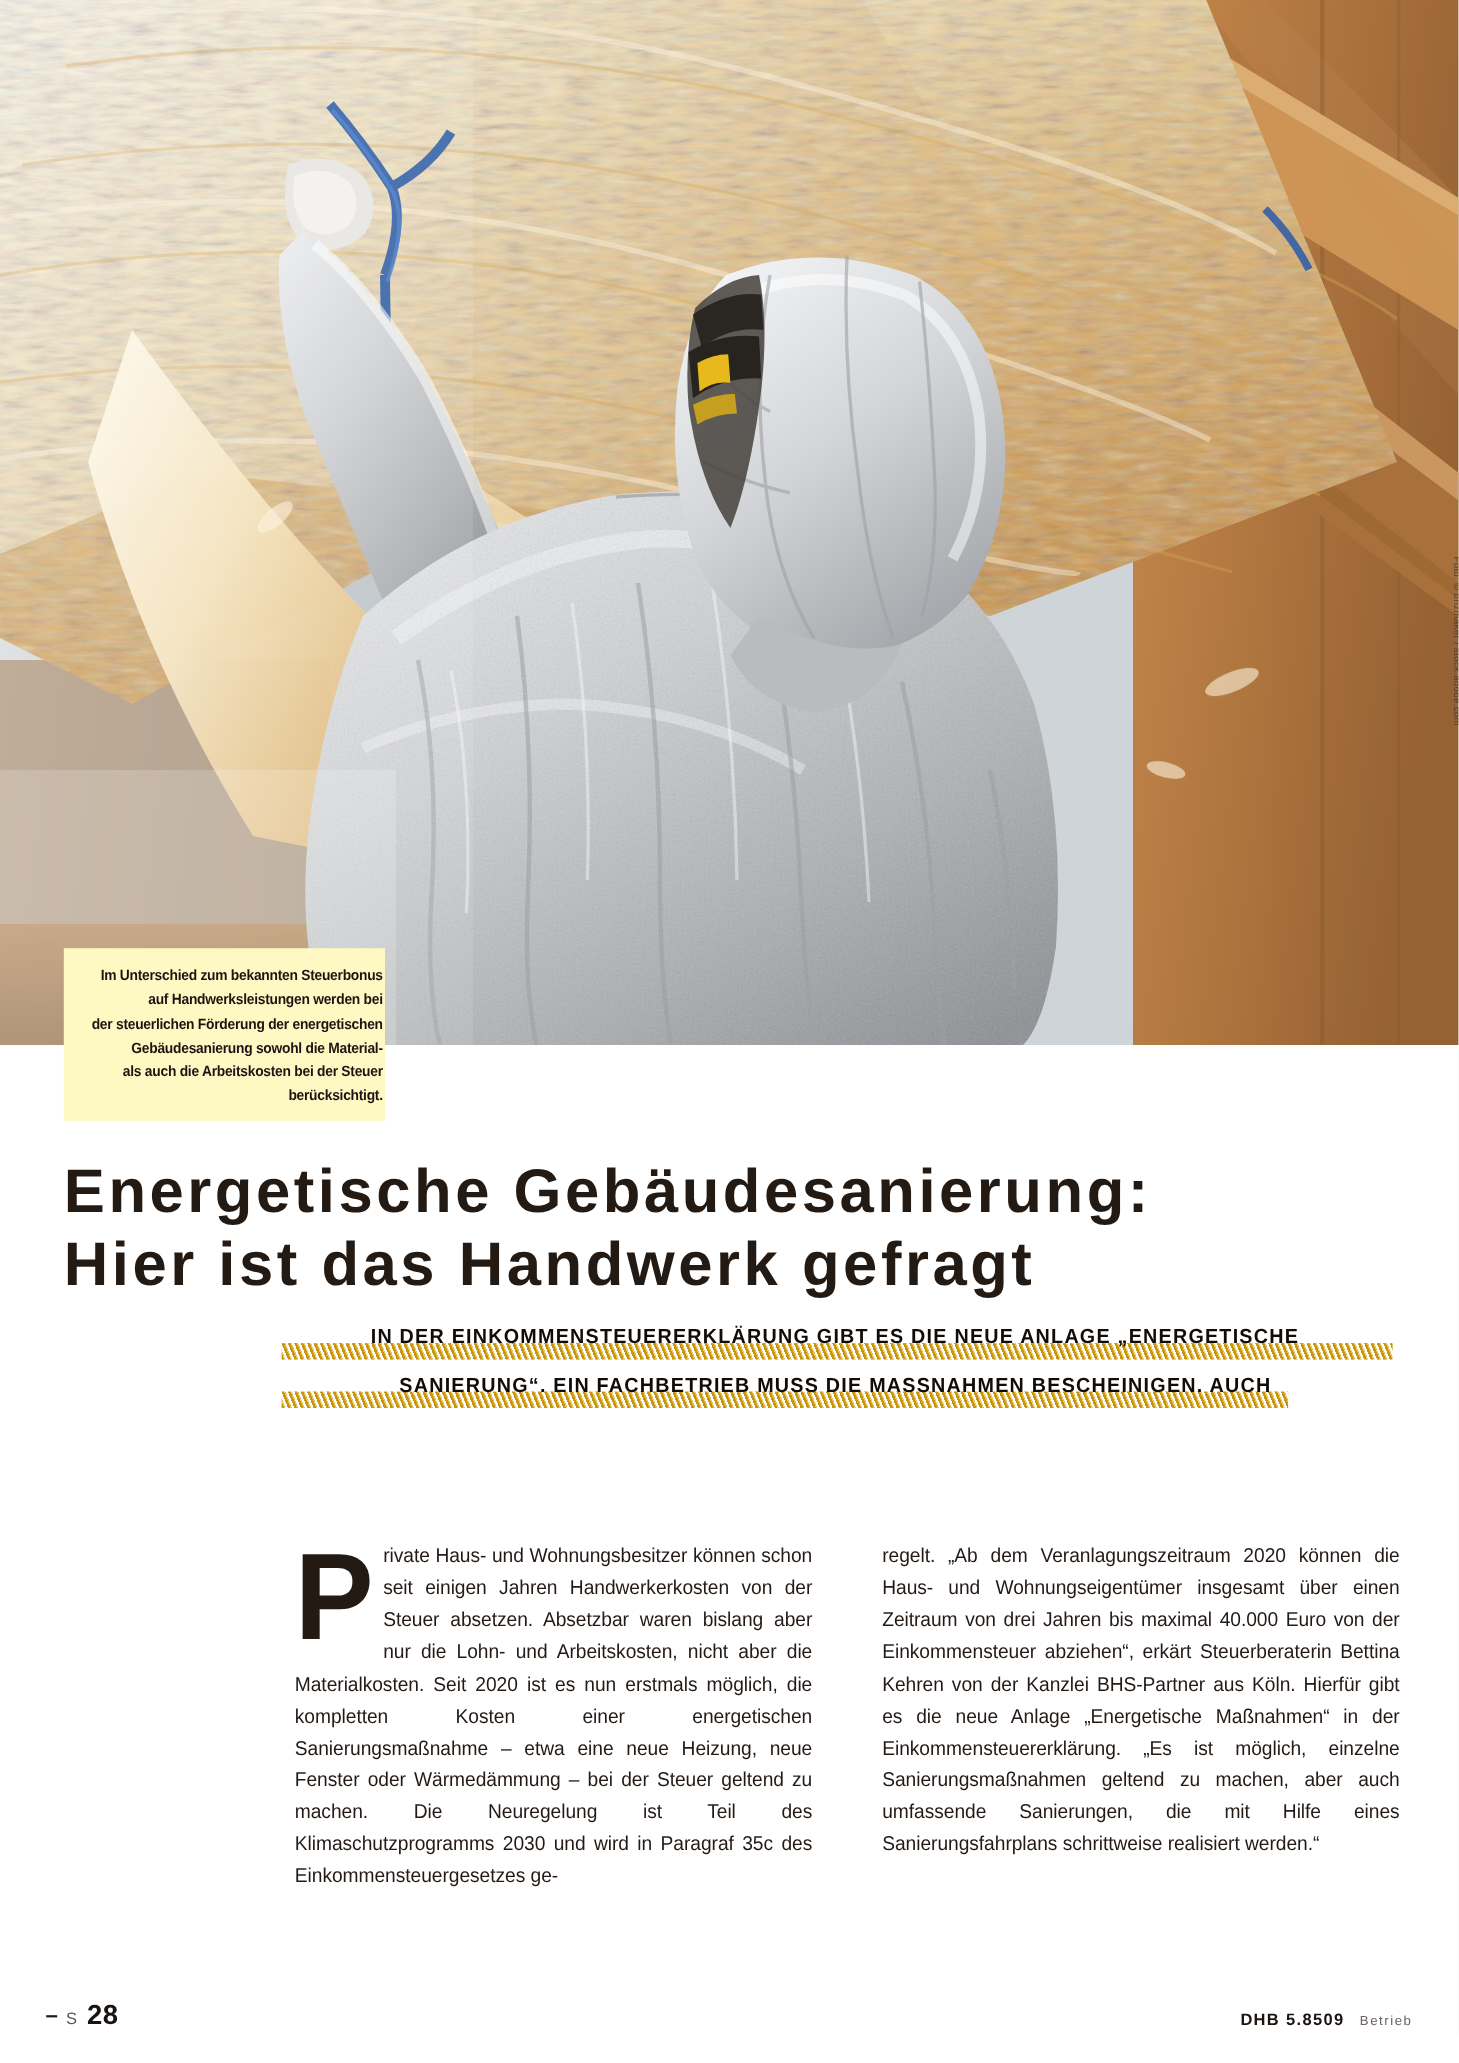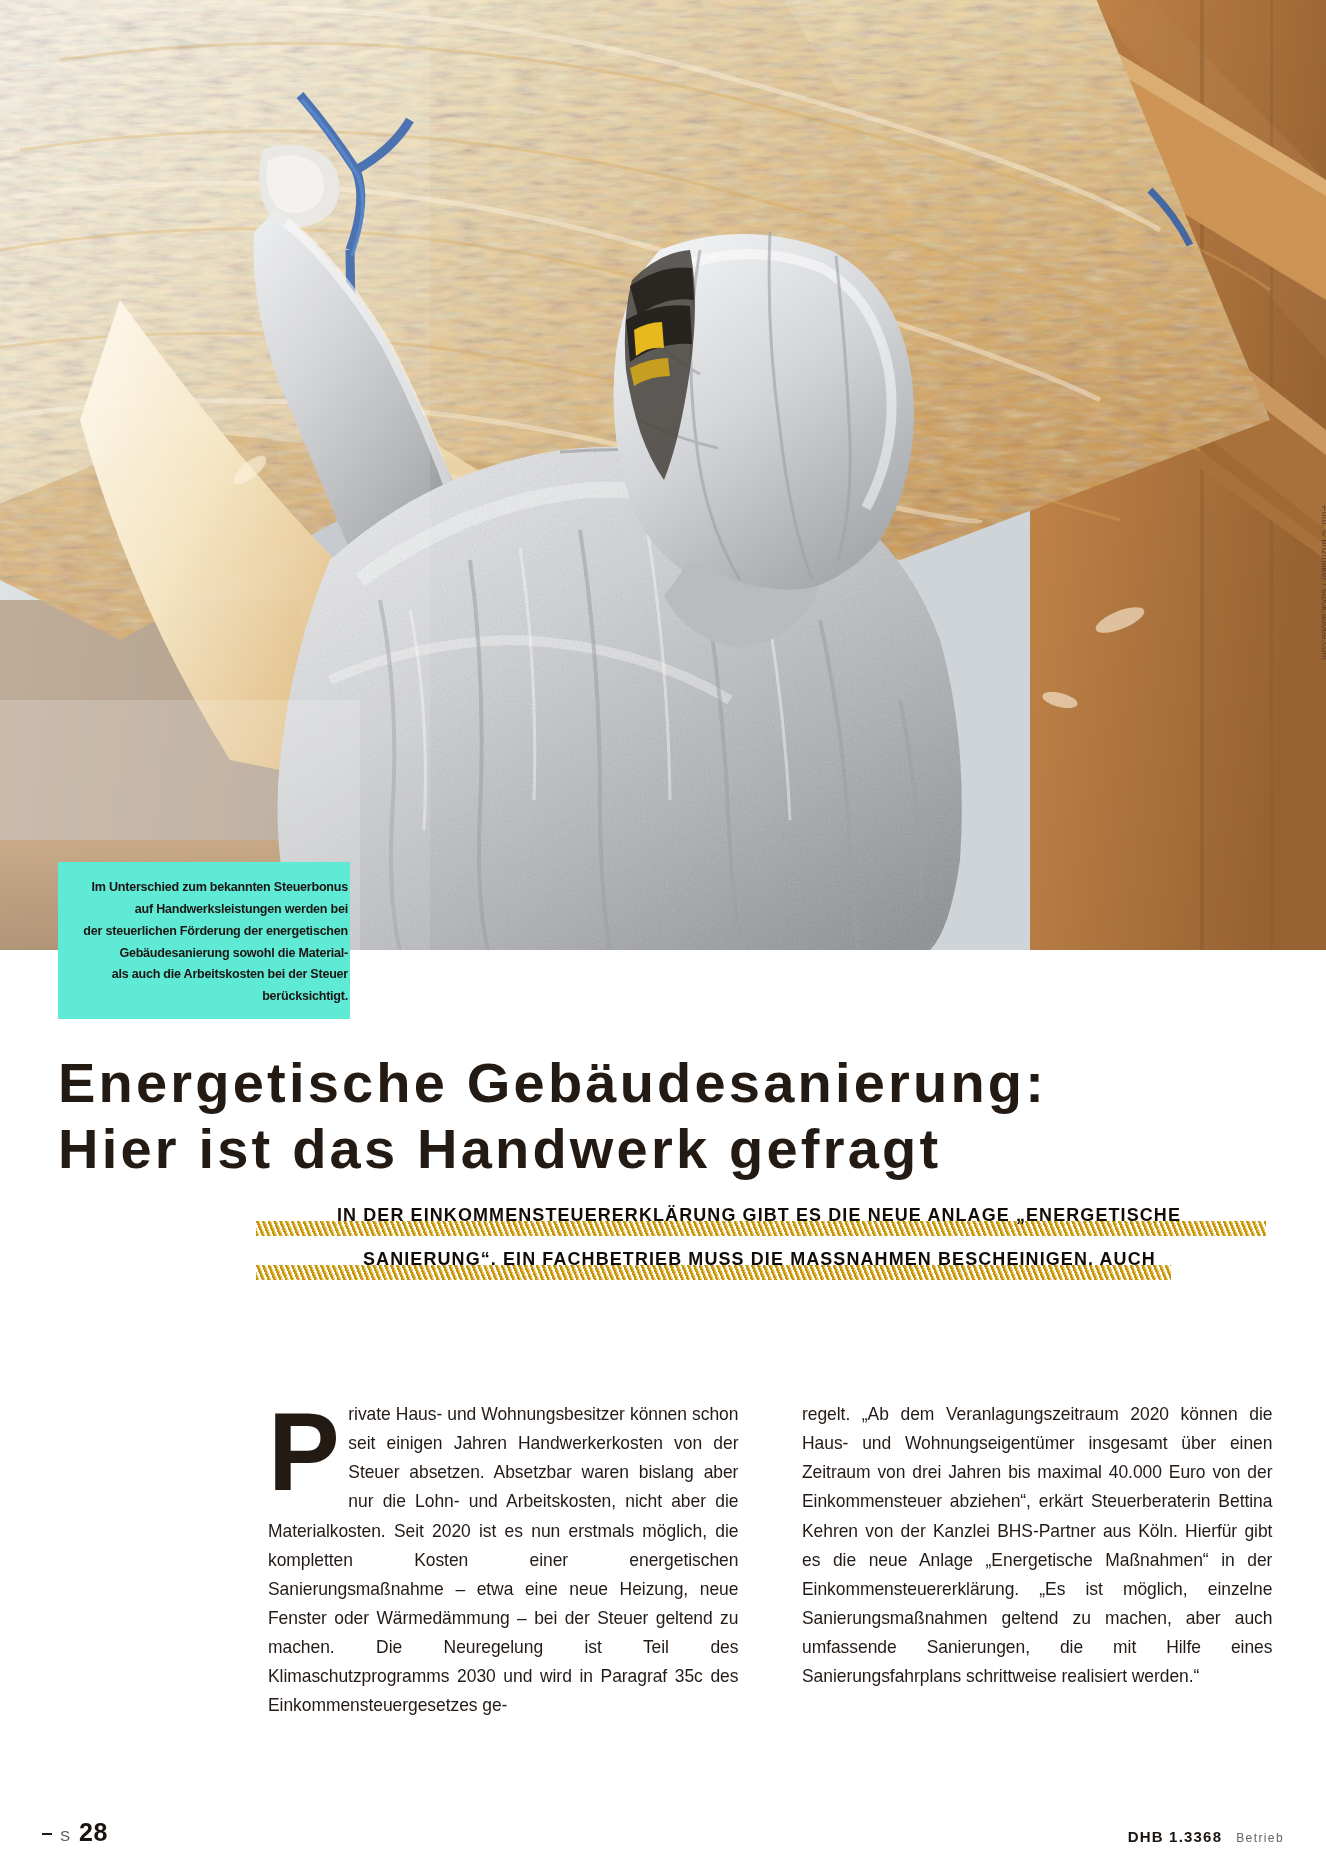--- a/index.html
+++ b/index.html
@@ -49,21 +49,21 @@
     z-index: 6;
   }
 
   
   .caption-box {
     position: absolute;
     left: 58px;
     top: 862px;
     width: 292px;
     padding: 14px 2px 12px 0;
-    background: #5eead4;
+    background: #fef9c3;
     text-align: right;
     z-index: 7;
   }
 
   .caption-box p {
     font-family: "Liberation Sans", sans-serif;
     font-weight: bold;
     font-size: 13.5px;
     line-height: 1.62;
     color: #1c1412;
@@ -473,18 +473,18 @@
     </div>
   </div>
 
   <div class="footer">
     <div class="footer-left">
       <span class="footer-dash"></span>
       <span class="footer-s">S</span>
       <span class="footer-page">28</span>
     </div>
     <div class="footer-right">
-      <span class="footer-issue">DHB 1.3368</span>
+      <span class="footer-issue">DHB 5.8509</span>
       <span class="footer-section">Betrieb</span>
     </div>
   </div>
 
 </div>
 
 </body></html>

